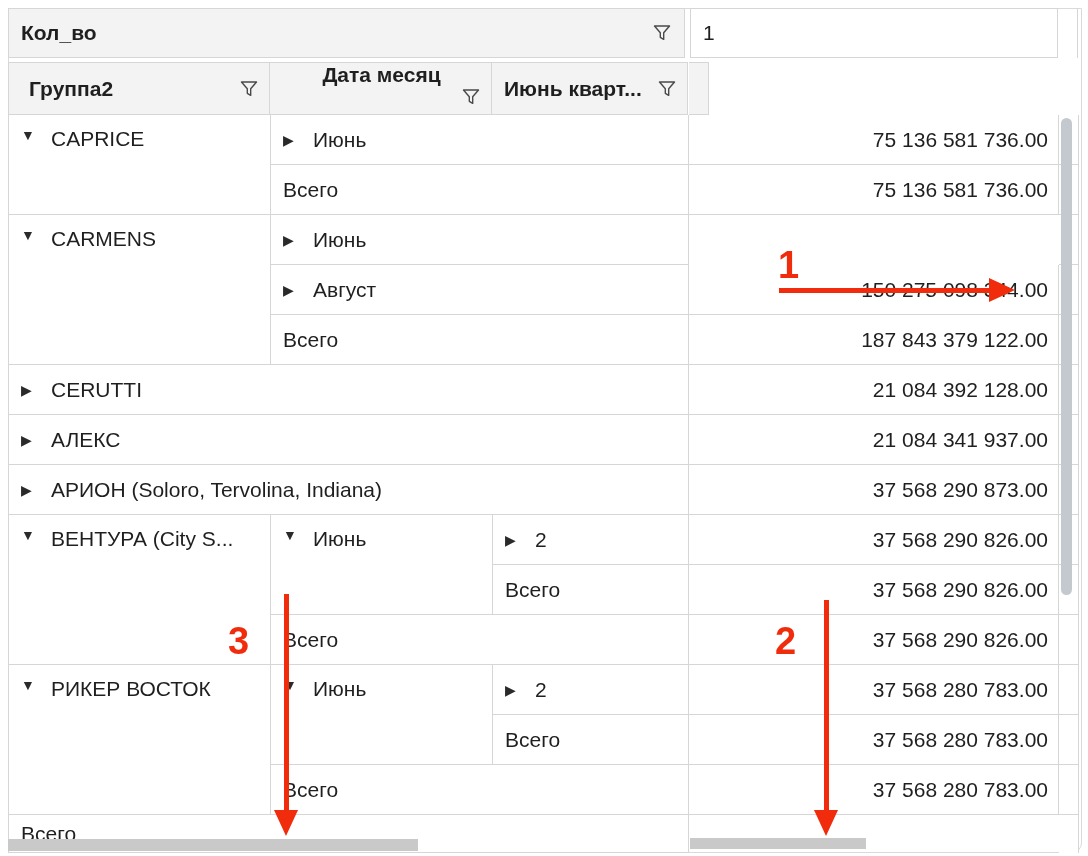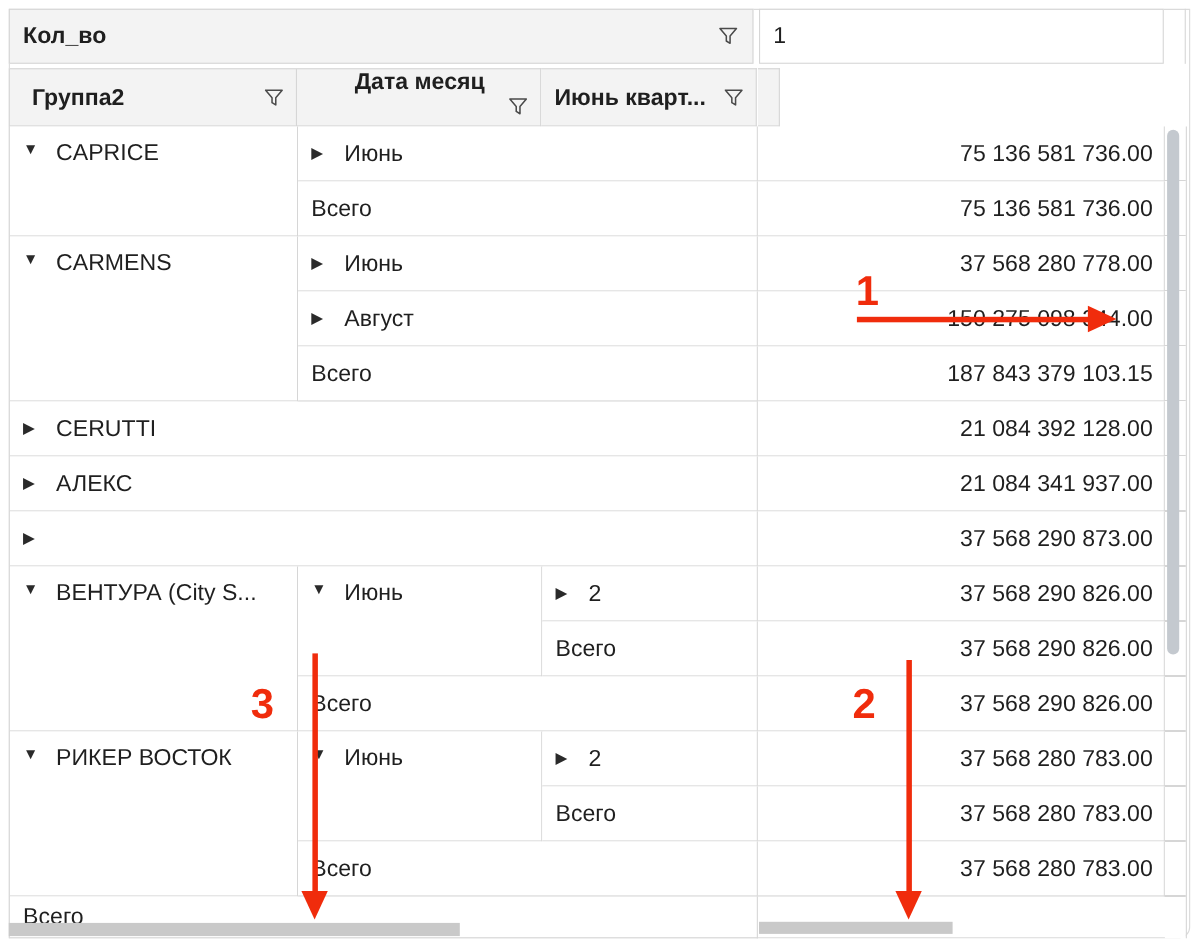--- a/index.html
+++ b/index.html
@@ -139,20 +139,21 @@
     <div class="cell" style="grid-area:6/1/7/4">
       <span class="caret">▶</span>
       <span>CERUTTI</span>
     </div>
     <div class="cell" style="grid-area:7/1/8/4">
       <span class="caret">▶</span>
       <span>АЛЕКС</span>
     </div>
     <div class="cell" style="grid-area:8/1/9/4">
       <span class="caret">▶</span>
+      <span>АРИОН (Soloro, Tervolina, Indiana)</span>
     </div>
     <div class="cell v-top" style="grid-area:9/1/12/2">
       <span class="caret">▼</span>
       <span>ВЕНТУРА (City S...</span>
     </div>
     <div class="cell v-top" style="grid-area:12/1/15/2">
       <span class="caret">▼</span>
       <span>РИКЕР ВОСТОК</span>
     </div>
     <div class="cell" style="grid-area:15/1/16/4">
@@ -207,28 +208,25 @@
     <div class="cell" style="grid-area:14/2/15/4">
       <span>Всего</span>
     </div>
 
     <div class="cell num" style="grid-area:1/4/2/5">
         <span>75 136 581 736.00</span>
       </div>
     <div class="cell num" style="grid-area:2/4/3/5">
         <span>75 136 581 736.00</span>
       </div>
-    <div class="cell num" style="grid-area:3/4/4/5">
-        <span>37 568 280 778.00</span>
-      </div>
     <div class="cell num" style="grid-area:4/4/5/5">
         <span>150 275 098 344.00</span>
       </div>
     <div class="cell num" style="grid-area:5/4/6/5">
-        <span>187 843 379 103.15</span>
+        <span>187 843 379 122.00</span>
       </div>
     <div class="cell num" style="grid-area:6/4/7/5">
         <span>21 084 392 128.00</span>
       </div>
     <div class="cell num" style="grid-area:7/4/8/5">
         <span>21 084 341 937.00</span>
       </div>
     <div class="cell num" style="grid-area:8/4/9/5">
         <span>37 568 290 873.00</span>
       </div>

